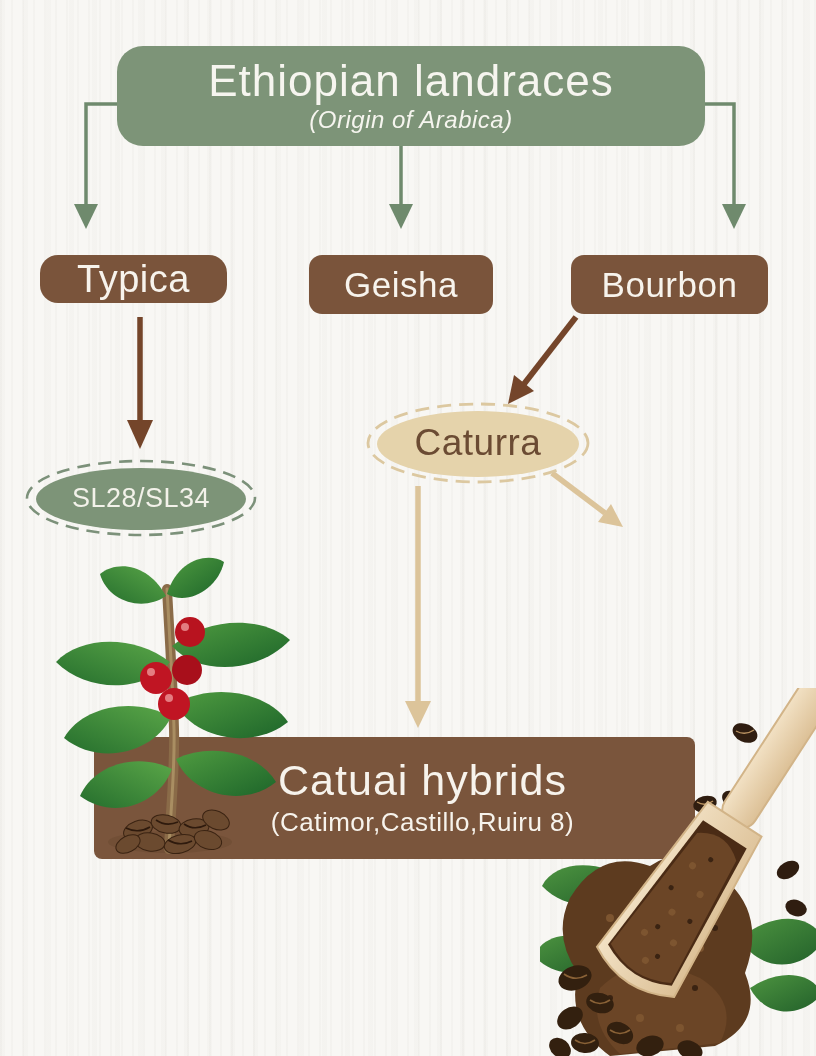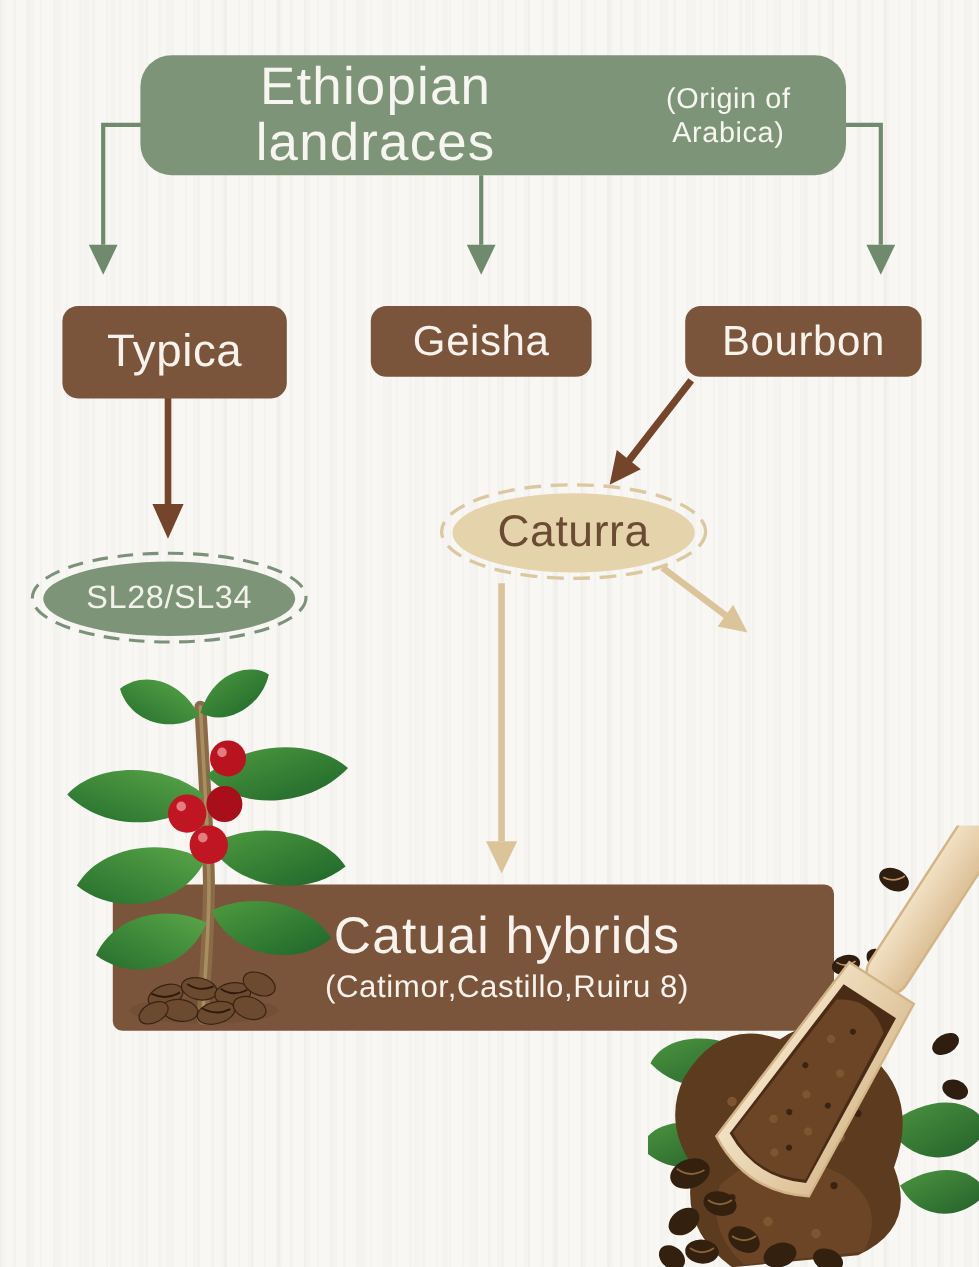--- a/index.html
+++ b/index.html
@@ -16,30 +16,30 @@
       repeating-linear-gradient(90deg, rgba(120,115,100,0.035) 0 2px, rgba(0,0,0,0) 2px 11px),
       repeating-linear-gradient(90deg, rgba(140,135,120,0.03) 0 5px, rgba(0,0,0,0) 5px 23px),
       #f8f7f4;
   }
   .connectors{position:absolute;left:0;top:0;z-index:1;}
   .node{position:absolute;z-index:2;box-sizing:border-box;}
   .root-box{
     left:117px;top:46px;width:588px;height:100px;
     background:#7d9478;border-radius:26px;
     color:#f6f5ef;text-align:center;
-    display:flex;justify-content:center;align-items:center;
+    display:flex;flex-direction:column;justify-content:center;align-items:center;
   }
   .root-title{font-size:44px;font-weight:500;letter-spacing:1px;line-height:1.05;}
-  .root-subtitle{font-size:24px;font-weight:400;letter-spacing:0.5px;margin-top:2px;}
+  .root-subtitle{font-size:24px;font-weight:400;letter-spacing:0.5px;margin-top:2px;font-style:italic;}
   .var-box{
     background:#7a543b;border-radius:13px;color:#f7f3ec;
     display:flex;justify-content:center;align-items:center;
     font-weight:500;letter-spacing:0.5px;
   }
-  .typica{left:52px;top:255px;width:187px;height:77px;font-size:38px;}
+  .typica{left:40px;top:255px;width:187px;height:48px;font-size:38px;border-radius:18px;}
   .geisha{left:309px;top:255px;width:184px;height:59px;font-size:35px;}
   .bourbon{left:571px;top:255px;width:197px;height:59px;font-size:35px;}
   .enode{position:absolute;z-index:2;}
   .enode svg{display:block;}
   .enode .elabel{
     position:absolute;left:0;top:0;width:100%;height:100%;
     display:flex;justify-content:center;align-items:center;
     font-weight:500;letter-spacing:0.5px;
   }
   .sl-label{color:#f3f2ea;font-size:27px;}

